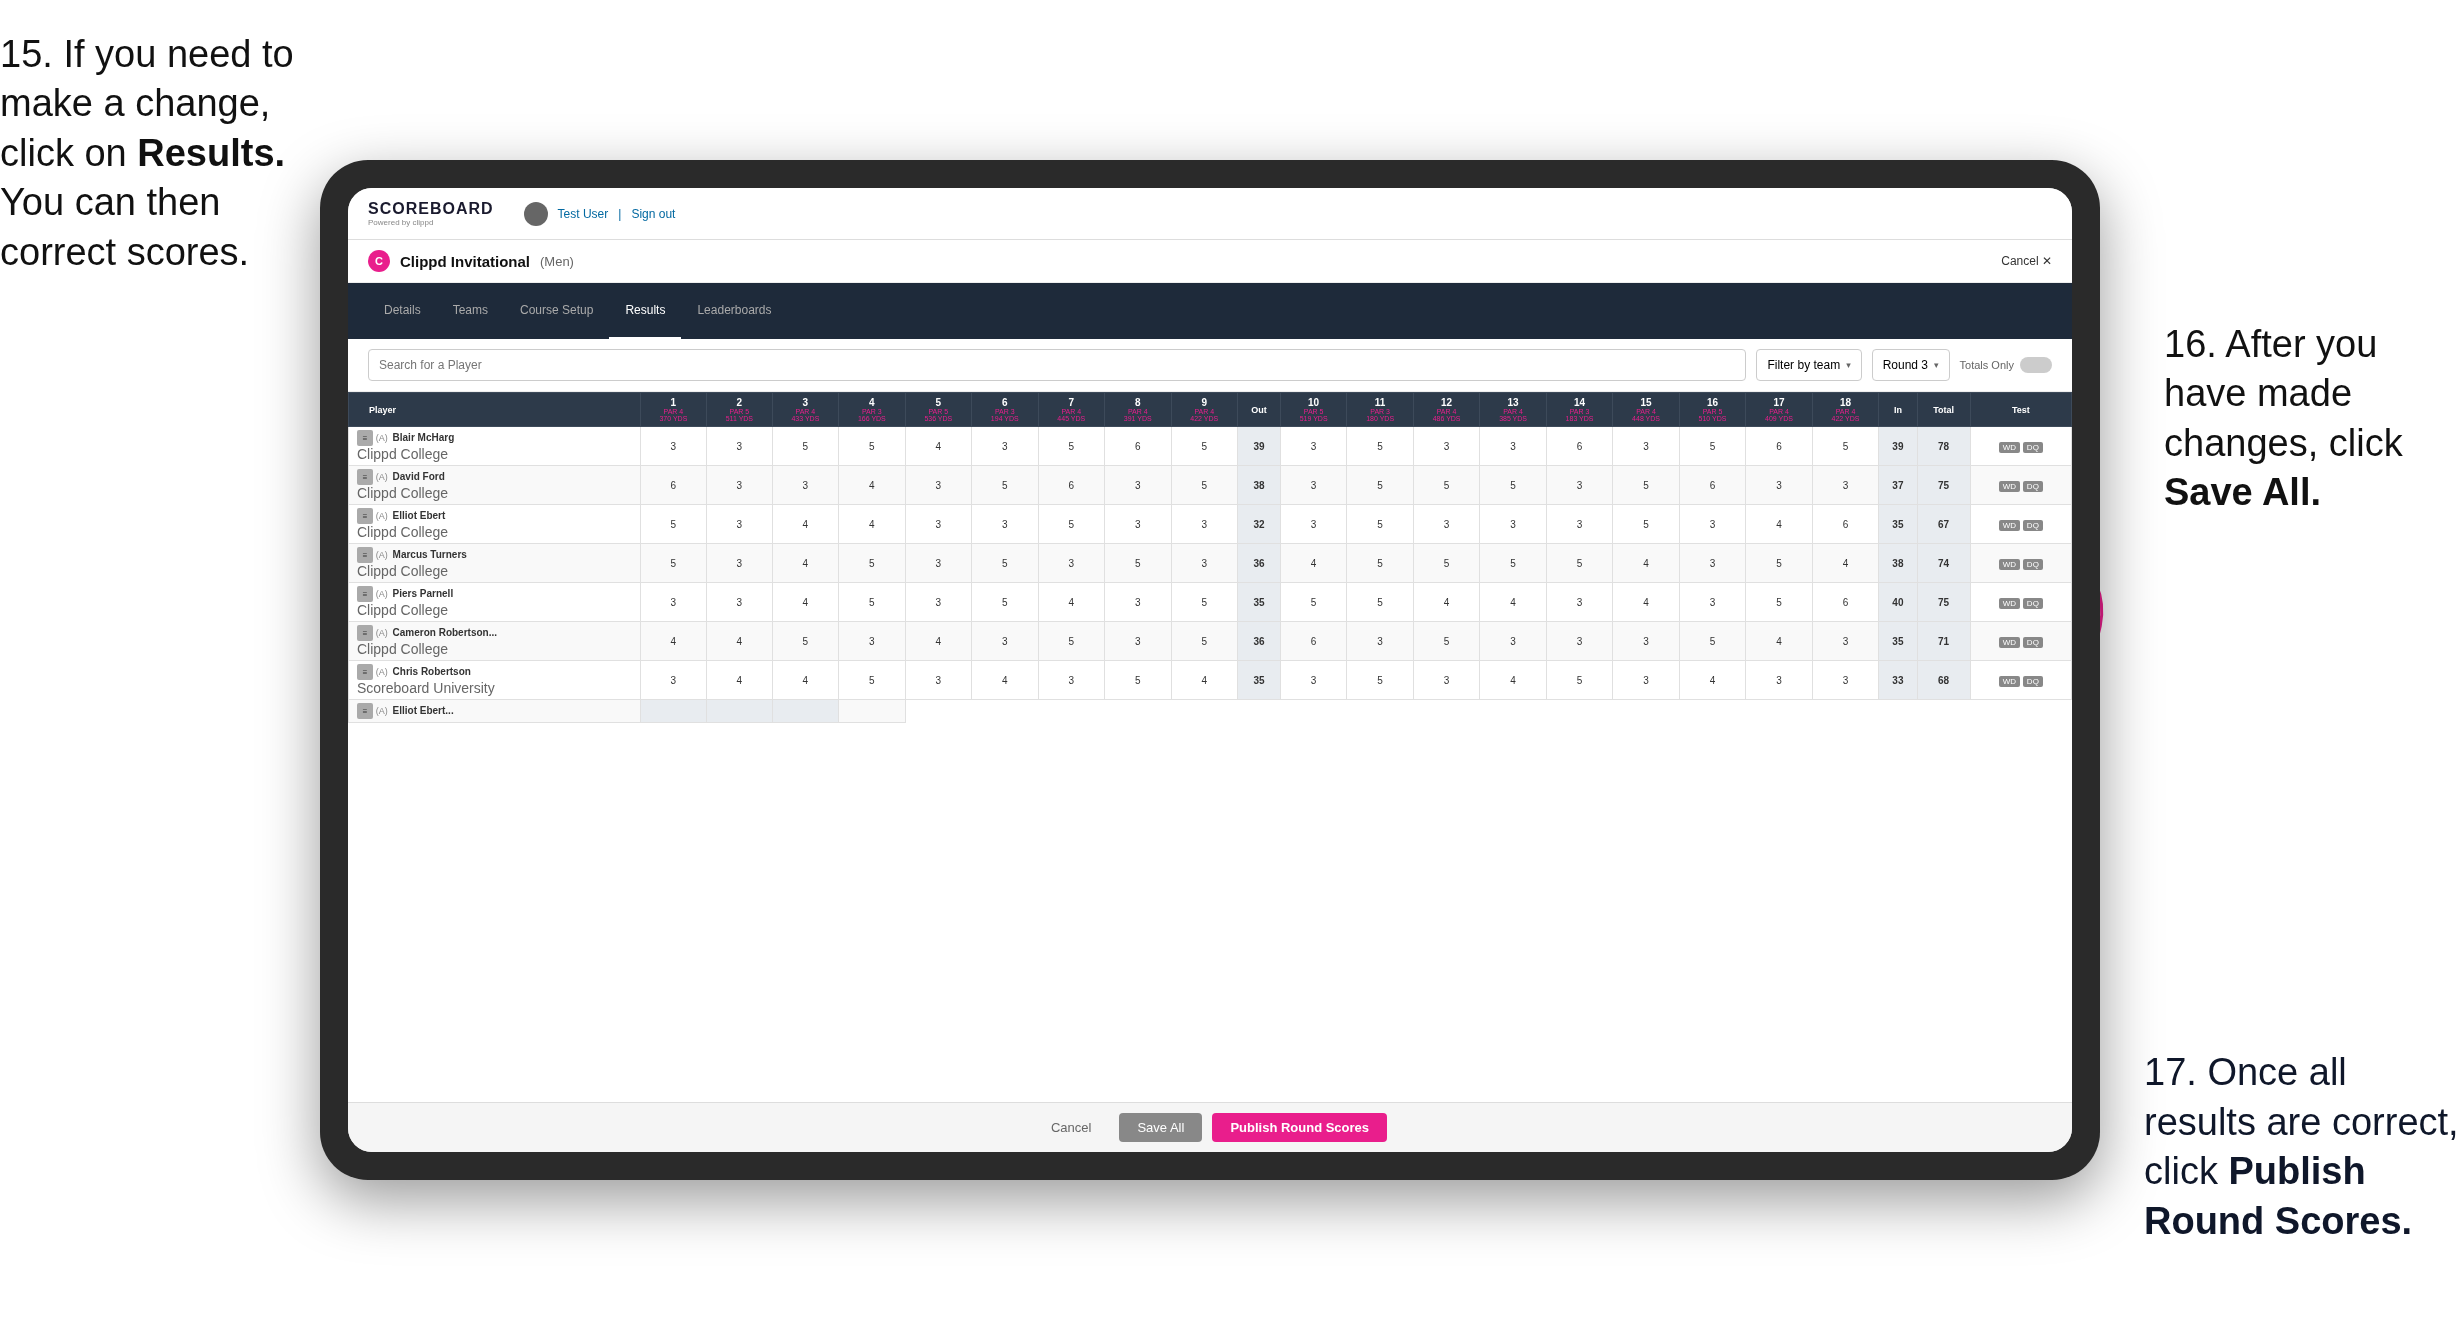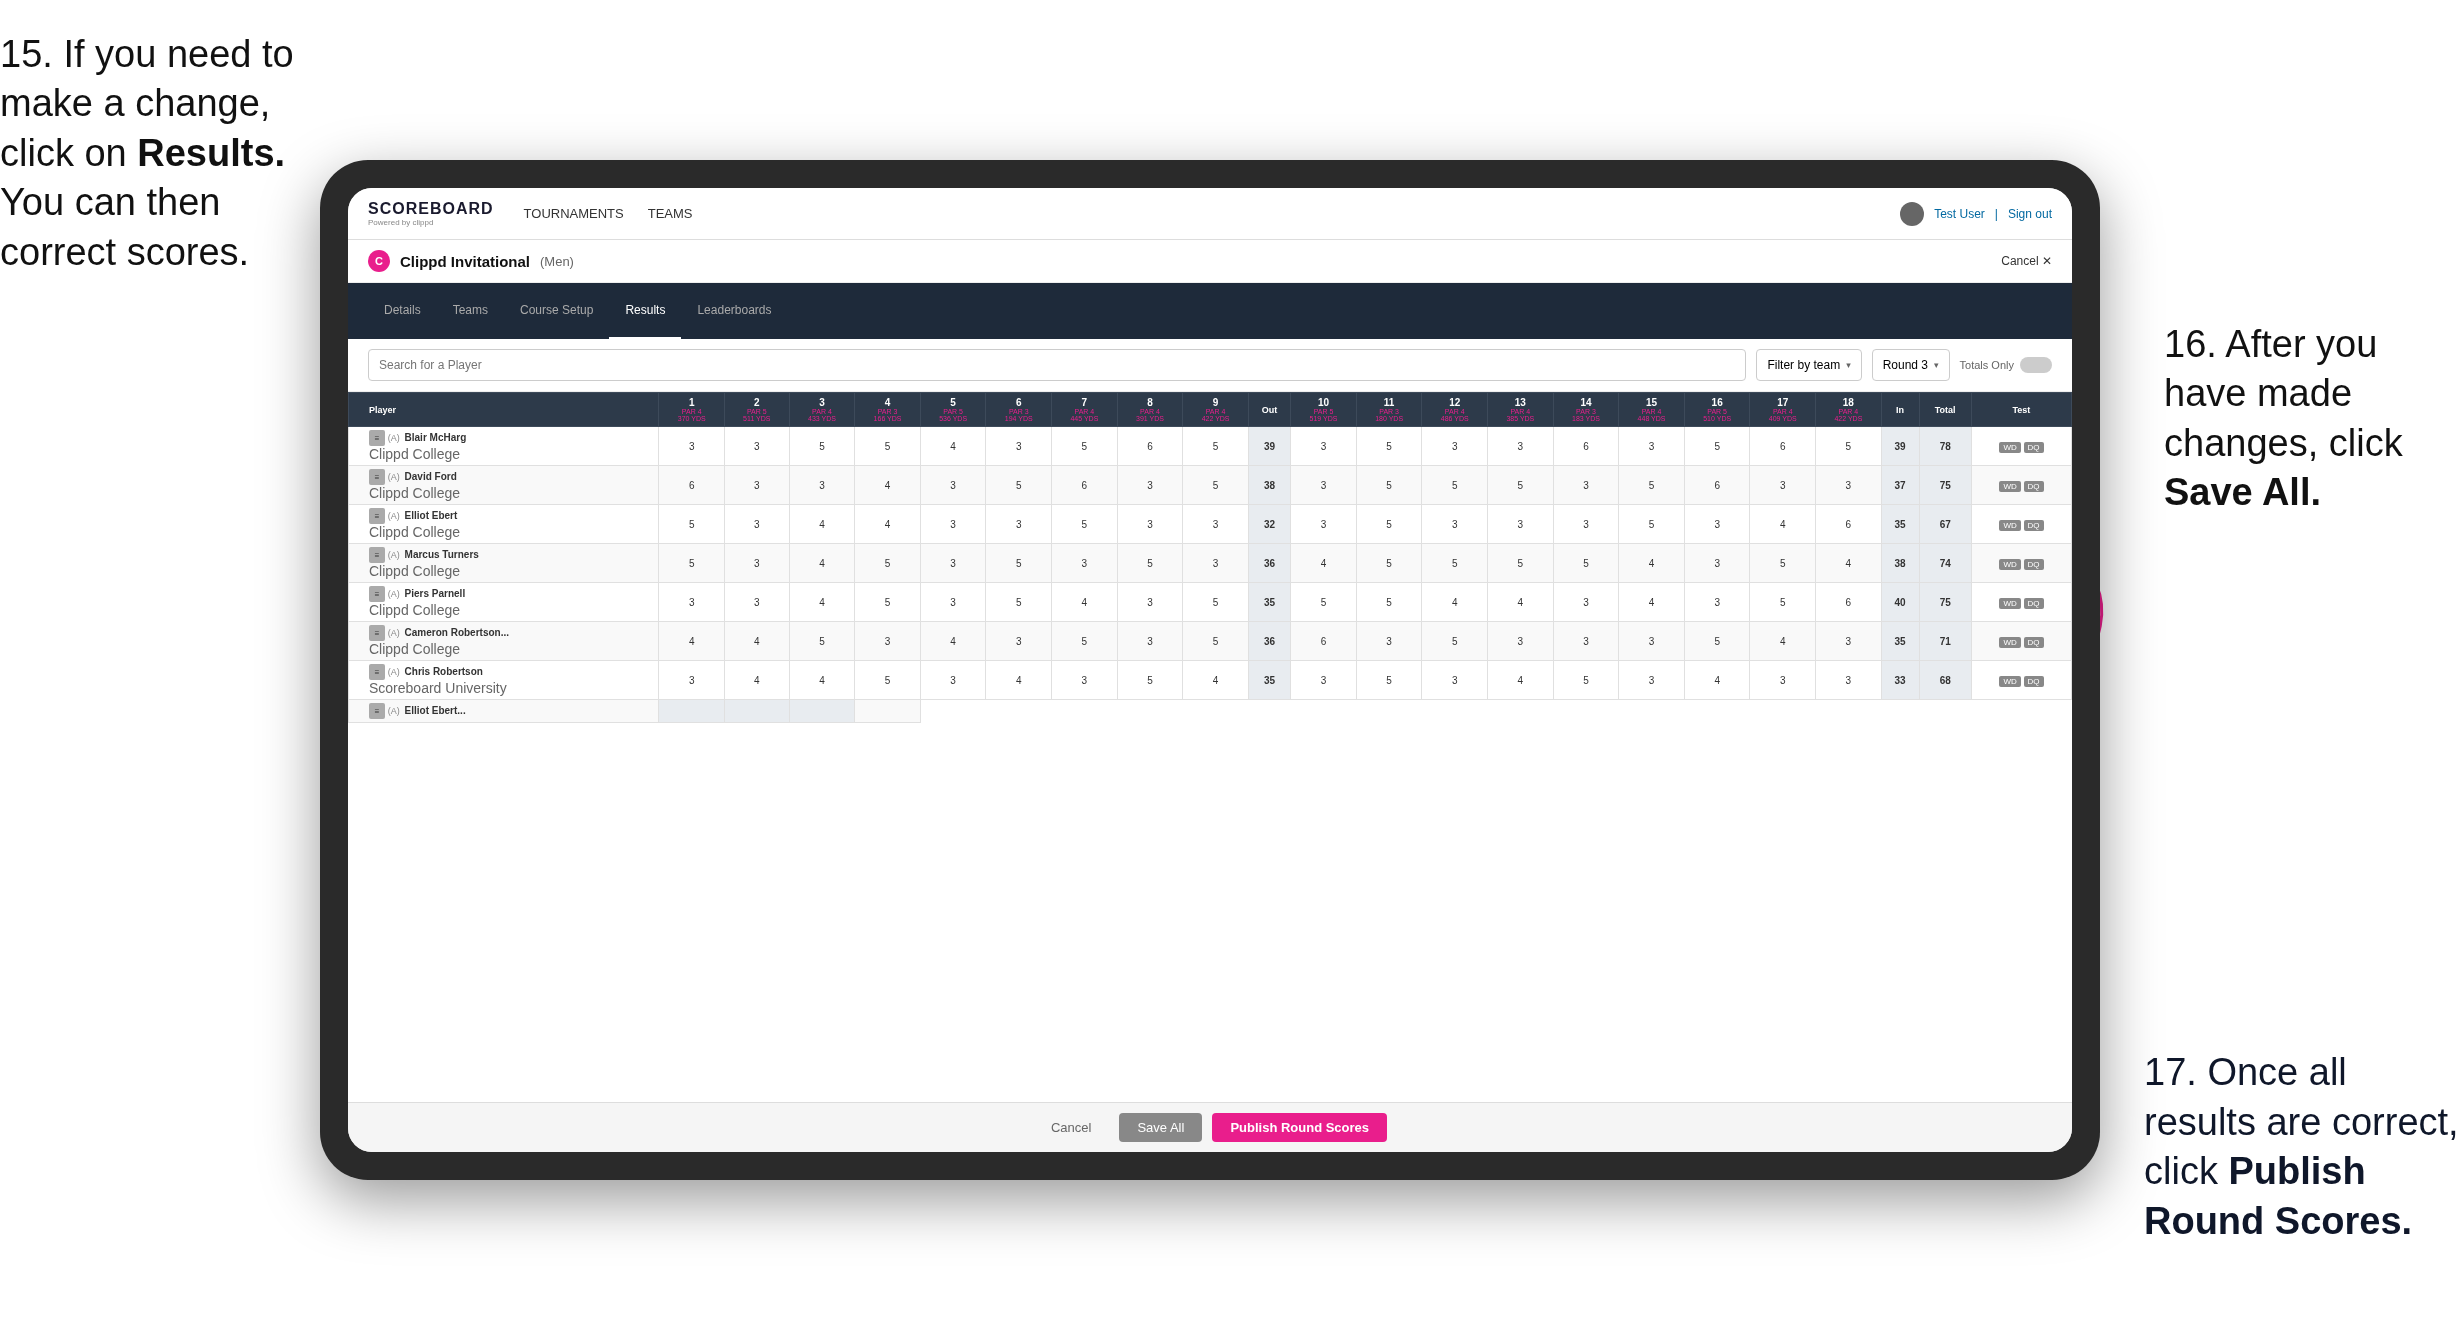--- a/index.html
+++ b/index.html
@@ -287,21 +287,21 @@
     }
     .score-table td {
       padding: 3px 4px;
       text-align: center;
       border: 1px solid #e0e0e0;
       font-size: 10px;
       color: #333;
     }
     .score-table td.player-cell {
       text-align: left;
-      padding-left: 20px;
+      padding-left: 8px;
     }
     .score-table tr:nth-child(even) td {
       background: #f9f9f9;
     }
     .score-table tr:nth-child(odd) td {
       background: #ffffff;
     }
     .player-name {
       font-size: 10px;
       font-weight: 600;
@@ -455,24 +455,20 @@
   <polygon points="45,18 58,5 35,2" fill="#e91e8c"></polygon>
 </svg>
 
 <div class="tablet-frame">
   <div class="tablet-screen">
 
     <div class="top-nav">
       <div class="logo-area">
         <span class="logo-scoreboard">SCOREBOARD</span>
         <span class="logo-powered">Powered by clippd</span>
-      </div>
-      <div class="nav-links">
-        <span class="nav-link">TOURNAMENTS</span>
-        <span class="nav-link">TEAMS</span>
       </div>
       <div class="nav-right">
         <div class="user-avatar"></div>
         <span>Test User</span>
         <span>|</span>
         <span>Sign out</span>
       </div>
     </div>
 
     <div class="tournament-header">

